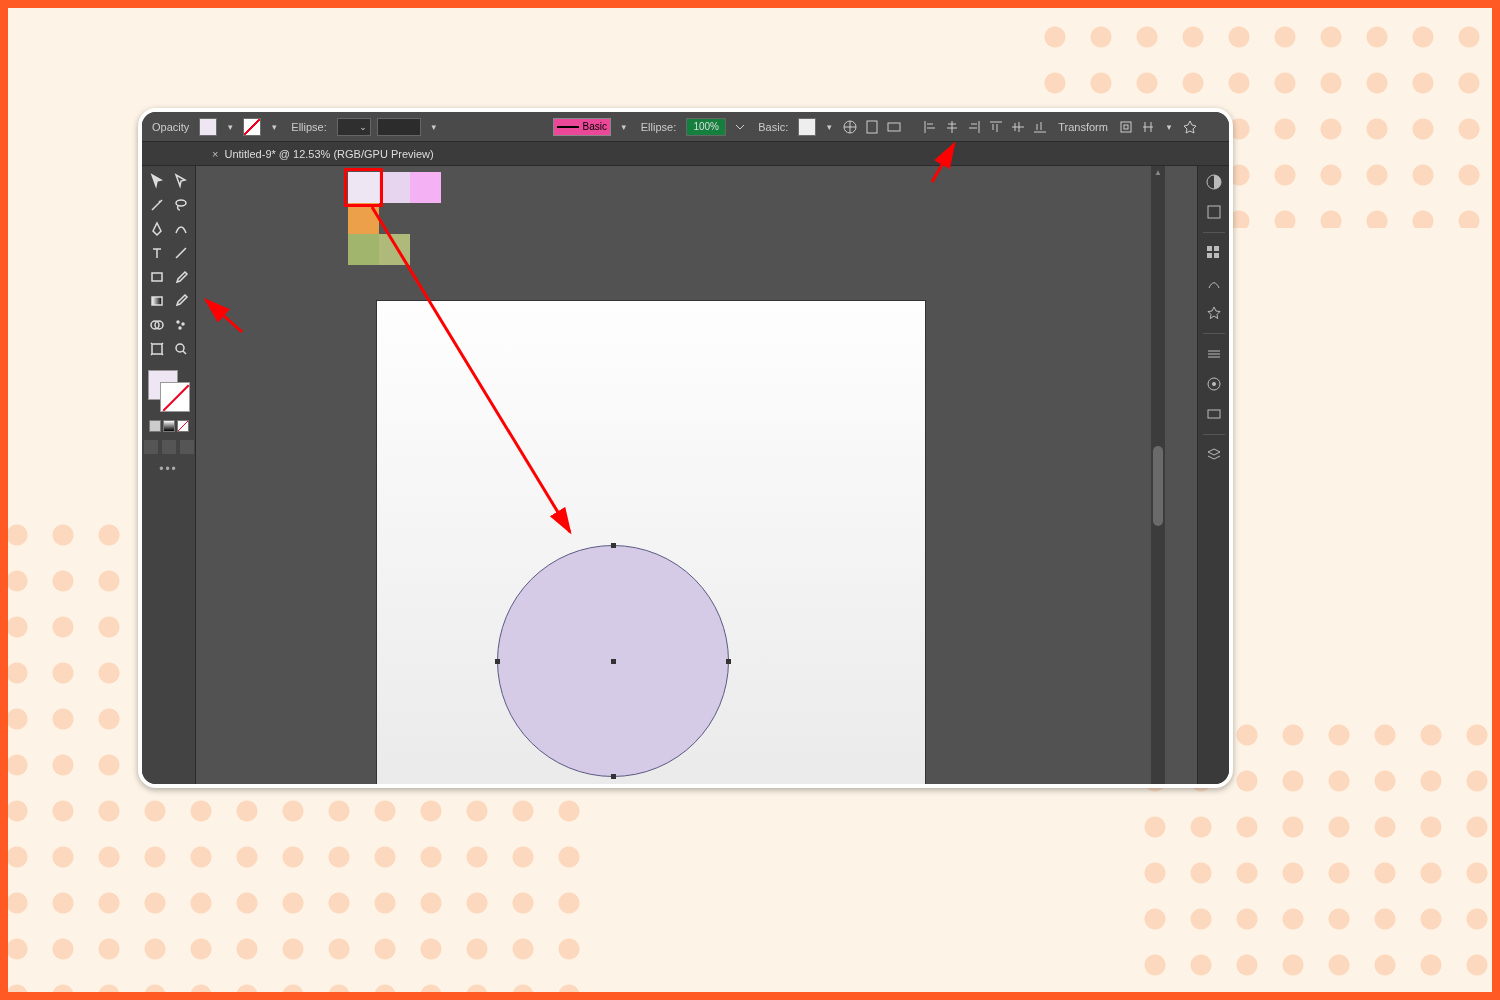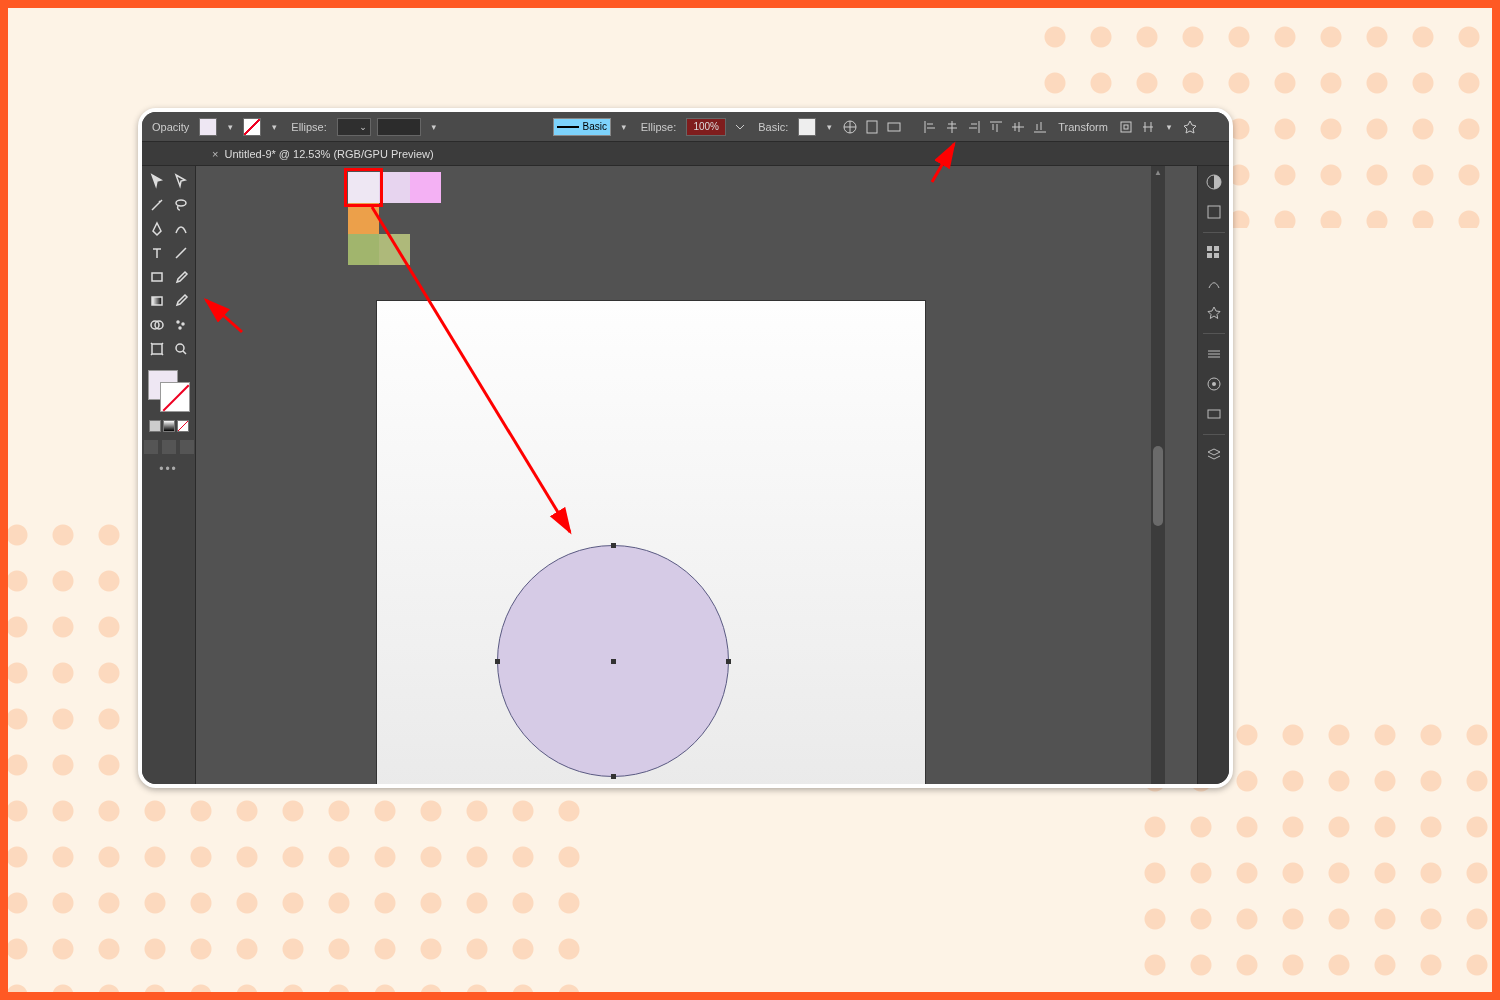--- a/index.html
+++ b/index.html
@@ -51,23 +51,23 @@
   .cb-label { color: #ccc; padding: 0 4px; white-space: nowrap; }
   .sw { width: 18px; height: 18px; border: 1px solid #6b6b6b; }
   .fill-sw { background: #eee7f3; }
   .stroke-sw { background: linear-gradient(135deg,#fff 45%, #e02 46%, #e02 54%, #fff 55%); border:1px solid #6b6b6b;}
   .style-sw { background: #eee; }
   .dd { width: 14px; height: 18px; display:flex; align-items:center; justify-content:center; color:#ccc; }
   .dd::after { content:"▾"; font-size:9px; }
   .stroke-width { width:34px; height:18px; background:#2f2f2f; border:1px solid #666; display:flex; align-items:center; justify-content:flex-end; padding-right:3px;}
   .stroke-width::after { content:"⌄"; color:#ccc; font-size:9px;}
   .stroke-prev { width:44px; height:18px; background:#2c2c2c; border:1px solid #666;}
-  .brush-box { width:58px; height:18px; background:#7dd3fc; border:1px solid #888; color:#000; display:flex; align-items:center; justify-content:center; font-size:10px; gap:4px;}
+  .brush-box { width:58px; height:18px; background:#ec4899; border:1px solid #888; color:#000; display:flex; align-items:center; justify-content:center; font-size:10px; gap:4px;}
   .brush-box .line { width:22px; height:2px; background:#000;}
-  .opacity-box { width:40px; height:18px; background:#7f1d1d; border:1px solid #666; color:#ddd; display:flex; align-items:center; justify-content:center; font-size:10px;}
+  .opacity-box { width:40px; height:18px; background:#15803d; border:1px solid #666; color:#ddd; display:flex; align-items:center; justify-content:center; font-size:10px;}
   .gap-flex { flex: 0 0 auto; }
   .spacer-100 { width: 100px; }
   .ico { width:16px; height:16px; color:#ccc; display:inline-flex; align-items:center; justify-content:center; }
   .ico svg { width:16px; height:16px; }
   .align-group { display:flex; gap:6px; }
   .transform-lbl { color:#ccc; padding:0 4px;}
 
   
   .tabs {
     height: 24px;

